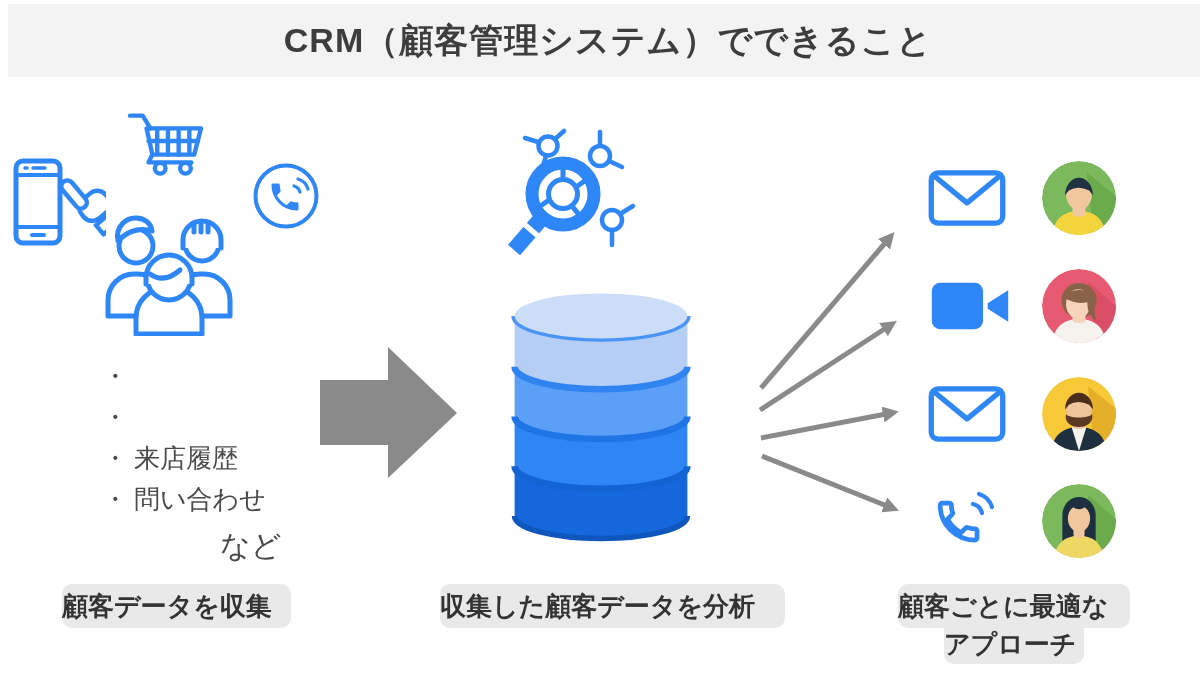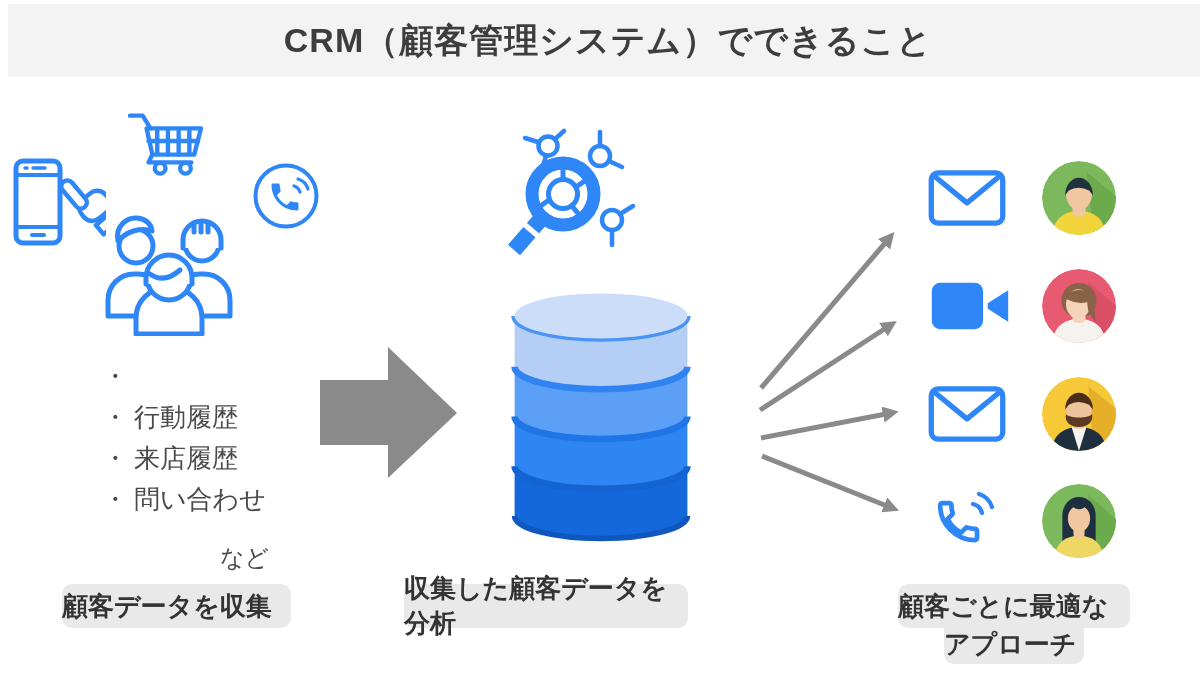--- a/index.html
+++ b/index.html
@@ -9,21 +9,21 @@
 
   .banner { position:absolute; left:0; top:4px; width:1200px; height:73px;
             background:var(--banner-bg); display:flex; align-items:center; justify-content:center;margin-left:8px; }
   .banner h1 { font-size:34px; font-weight:700; color:var(--text-dark); letter-spacing:1px; }
 
   .abs { position:absolute; }
 
   .list { position:absolute; left:102px; top:356px; width:240px; color:var(--list-text); font-size:26px; }
   .list .li { display:flex; align-items:center; height:41px; }
   .list .li .b { margin-right:6px; }
-  .list .etc { font-size:24px; padding-left:118px; margin-top:22px; }
+  .list .etc { font-size:30px; padding-left:118px; margin-top:6px; }
 
   .pill { position:absolute; background:var(--caption-bg); border-radius:10px;
           display:flex; align-items:center; 
           font-size:26px; font-weight:700; color:#333; }
 
   .bstroke { stroke:var(--accent-blue); fill:none; stroke-linecap:round; stroke-linejoin:round; }
   .bstroke-w { stroke:var(--accent-blue); fill:#fff; stroke-linecap:round; stroke-linejoin:round; }
   .bfill { fill:var(--accent-blue); }
   .gline { stroke:var(--arrow-gray); fill:none; }
   .gmark { fill:var(--arrow-gray); }
@@ -96,21 +96,20 @@
       <path d="M52 80 q14 10 30 -4"></path>
     </g>
   </svg>
 
   <div class="list">
     <div class="li">
       <span class="b">・</span>
     </div>
     <div class="li">
       <span class="b">・</span>
-      <span>行動履歴</span>
     </div>
     <div class="li">
       <span class="b">・</span>
       <span>来店履歴</span>
     </div>
     <div class="li">
       <span class="b">・</span>
       <span>問い合わせ</span>
     </div>
     <div class="etc">など</div>
@@ -148,21 +147,21 @@
     <path d="M8 88  A92 24 0 0 0 192 88  L192 141 A92 24 0 0 1 8 141 Z" fill="#5c9ff7"></path>
     <path d="M8 34  A92 24 0 0 0 192 34  L192 88  A92 24 0 0 1 8 88  Z" fill="#b5cef5"></path>
     <path d="M8 247 A92 24 0 0 0 192 247" fill="none" stroke-width="6" stroke="#0f56bd"></path>
     <path d="M8 194 A92 24 0 0 0 192 194" fill="none" stroke-width="7" stroke="#1363d2"></path>
     <path d="M8 141 A92 24 0 0 0 192 141" fill="none" stroke-width="7" stroke="#1f74e6"></path>
     <path d="M8 88  A92 24 0 0 0 192 88" fill="none" stroke-width="7" stroke="#3084f2"></path>
     <path d="M8 34  A92 24 0 0 0 192 34" fill="none" stroke-width="7" stroke="#4a94f6"></path>
     <ellipse cx="100" cy="34" rx="92" ry="24" fill="#cbddf9"></ellipse>
   </svg>
 
-  <div class="pill" style="left:404px;top:584px;width:284px;height:44px">
+  <div class="pill" style="left:440px;top:584px;width:345px;height:44px">
     <span>収集した顧客データを分析</span>
   </div>
 
   <svg class="abs" style="left:730px;top:150px" width="185" height="430" viewBox="0 0 185 430">
     <defs>
       <marker id="ah" markerWidth="18" markerHeight="18" refX="3" refY="8" orient="auto" markerUnits="userSpaceOnUse">
         <path d="M0 0 L16 8 L0 16 Z" class="gmark"></path>
       </marker>
     </defs>
     <g class="gline" stroke-width="5">

